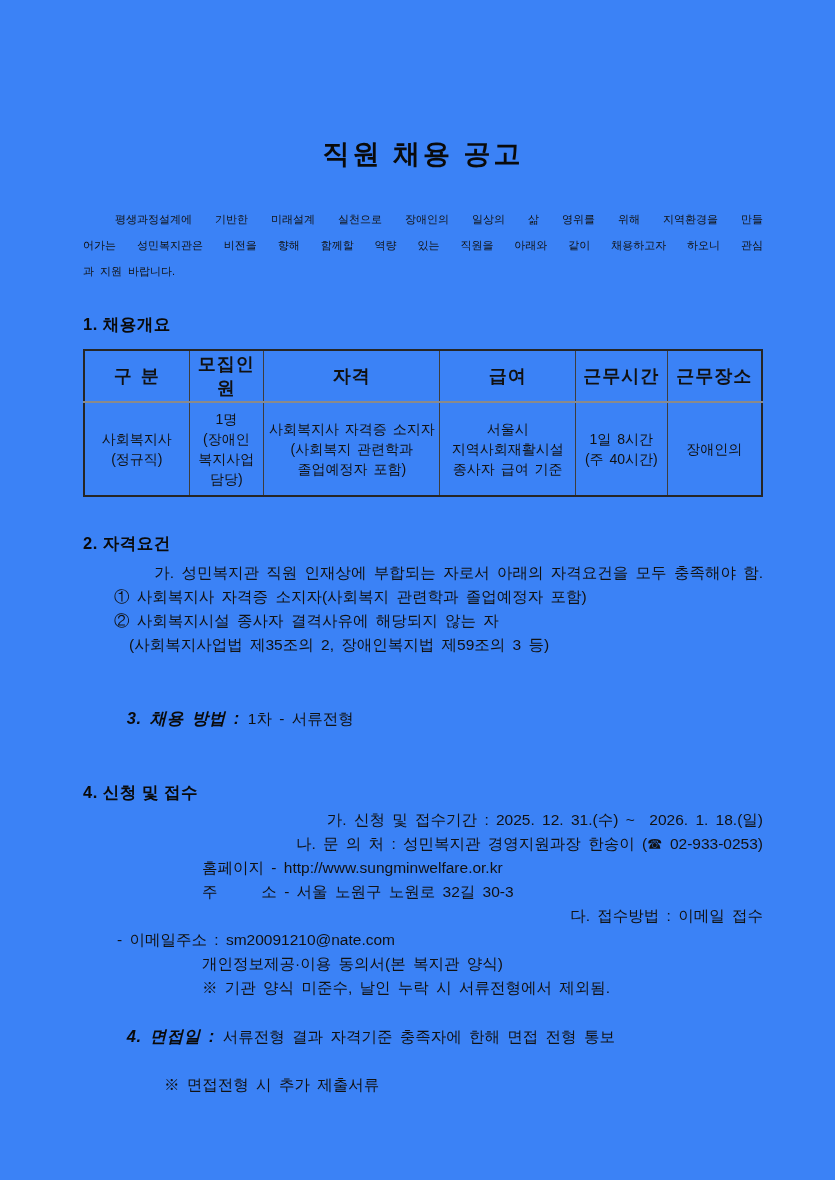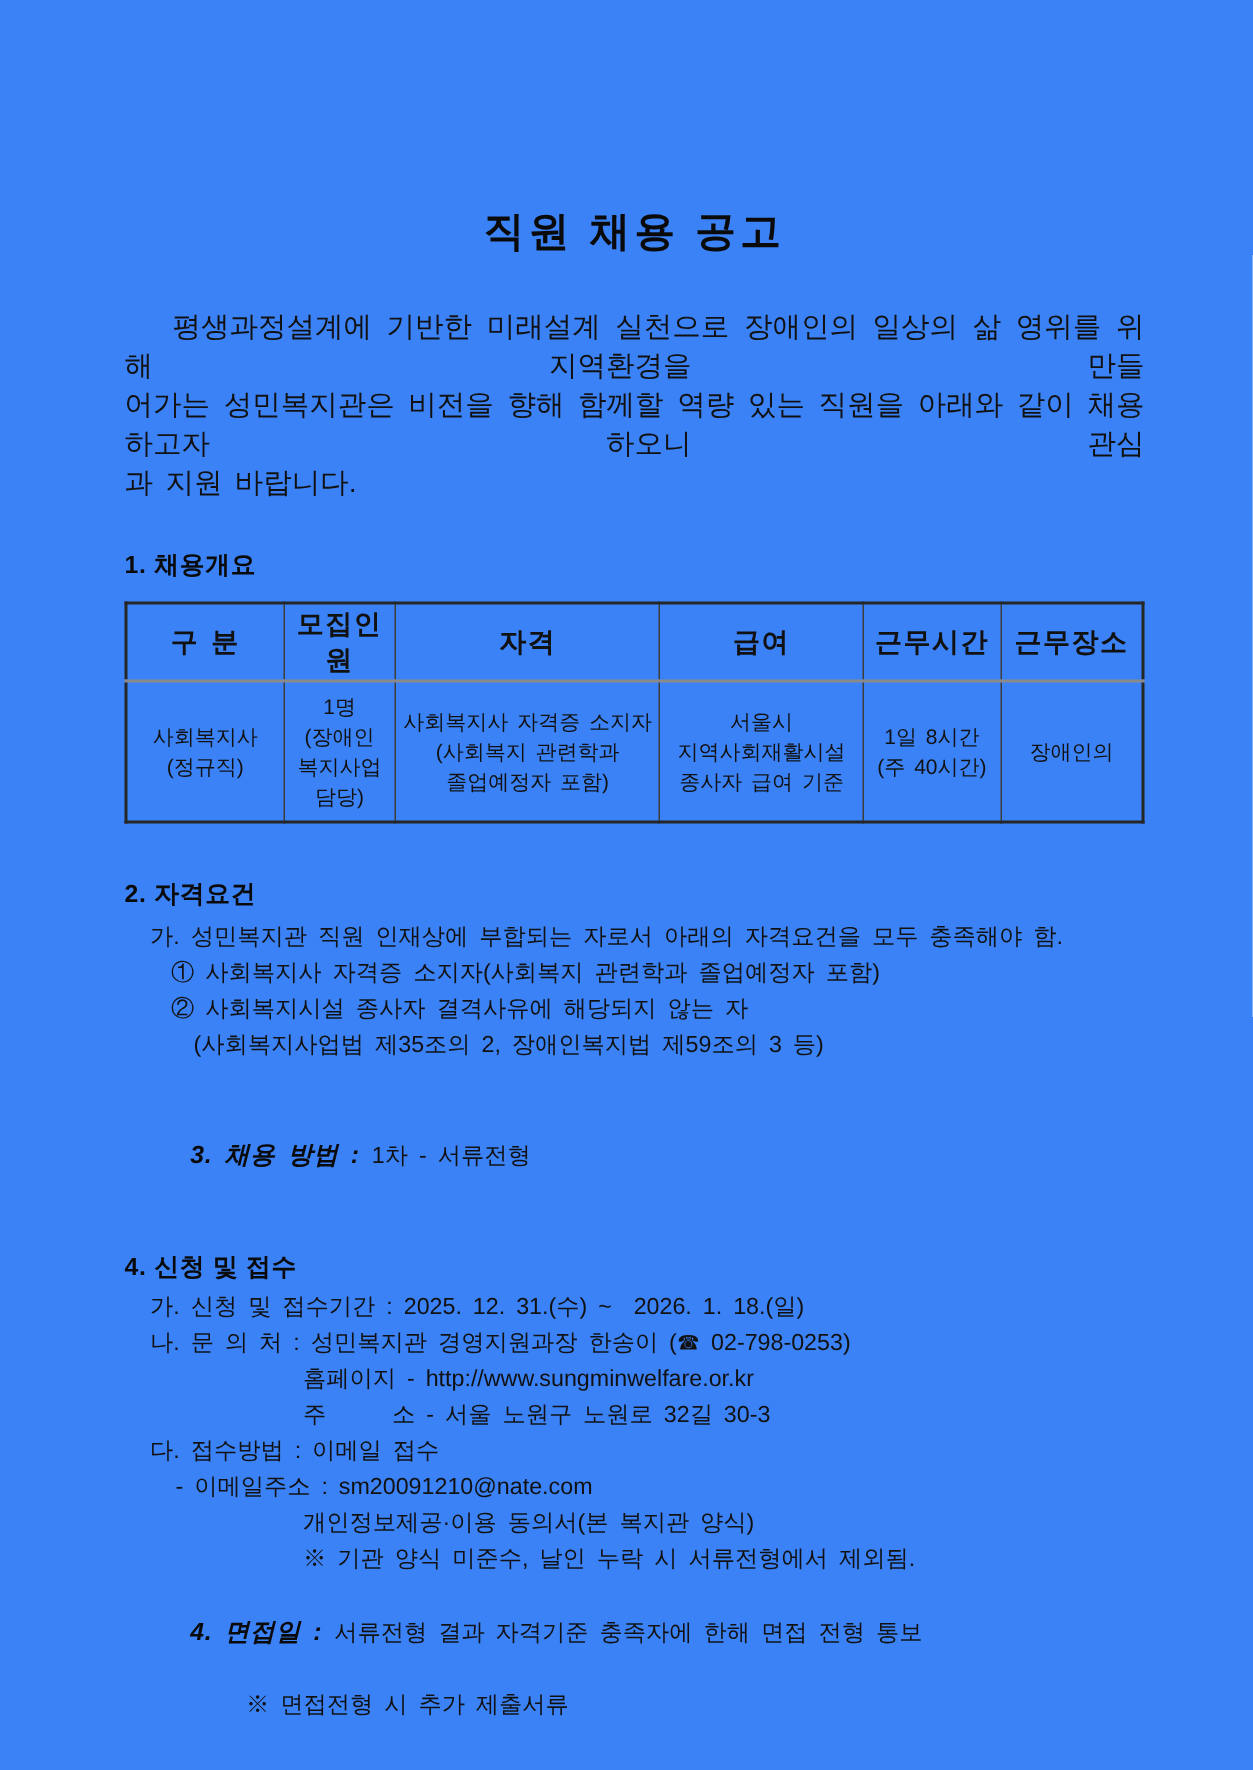--- a/index.html
+++ b/index.html
@@ -25,21 +25,21 @@
   .doc-title {
     font-size: 27px;
     font-weight: bold;
     text-align: center;
     letter-spacing: 3px;
     color: #0a0a0a;
     margin: 0;
   }
   .intro {
     margin-top: 34px;
-    font-size: 19px;
+    font-size: 11px;
     word-spacing: 3px;
   }
   .intro .ln {
     line-height: 26px;
     white-space: pre-wrap;
   }
   .intro .ln-just {
     text-align: justify;
     text-align-last: justify;
   }
@@ -88,21 +88,21 @@
     font-size: 15.5px;
     word-spacing: 3px;
   }
   .line {
     line-height: 24px;
     white-space: pre-wrap;
   }
   .line-26 { line-height: 26px; }
   .b-gap { margin-right: 8px; font-style: italic; }
 
-  .in1 { padding-left: 17px; }   
+  .in1 { padding-left: 17px; text-align: right; }   
   .in2 { padding-left: 31px; }   
   .in3 { padding-left: 46px; }   
   .in-step { padding-left: 113px; }  
   .in-cont { padding-left: 119px; }  
   .in-dash { padding-left: 34px; }   
   .in-s5  { padding-left: 81px; }   
 
   .gap-6  { margin-top: 6px; }
   .gap-4  { margin-top: 4px; }
   .gap-22 { margin-top: 22px; }
@@ -172,21 +172,21 @@
 
   <div class="list gap-22">
     <div class="line line-26">
       <span class="sec-h b-gap">3. 채용 방법 :</span><span>1차 - 서류전형</span>
     </div>
   </div>
 
   <div class="sec-h mt-s4">4. 신청 및 접수</div>
   <div class="list gap-4">
     <div class="line in1">가. 신청 및 접수기간 : 2025. 12. 31.(수) ~  2026. 1. 18.(일)</div>
-    <div class="line in1">나. 문 의 처 : 성민복지관 경영지원과장 한송이 (☎ 02-798-0253)</div>
+    <div class="line in1">나. 문 의 처 : 성민복지관 경영지원과장 한송이 (☎ 02-933-0253)</div>
     <div class="line in-cont">홈페이지 - http://www.sungminwelfare.or.kr</div>
     <div class="line in-cont">주      소 - 서울 노원구 노원로 32길 30-3</div>
     <div class="line in1">다. 접수방법 : 이메일 접수</div>
     <div class="line in-dash">- 이메일주소 : sm20091210@nate.com</div>
     <div class="line in-cont">개인정보제공·이용 동의서(본 복지관 양식)</div>
     <div class="line in-cont">※ 기관 양식 미준수, 날인 누락 시 서류전형에서 제외됨.</div>
   </div>
 
   <div class="list">
     <div class="line">

